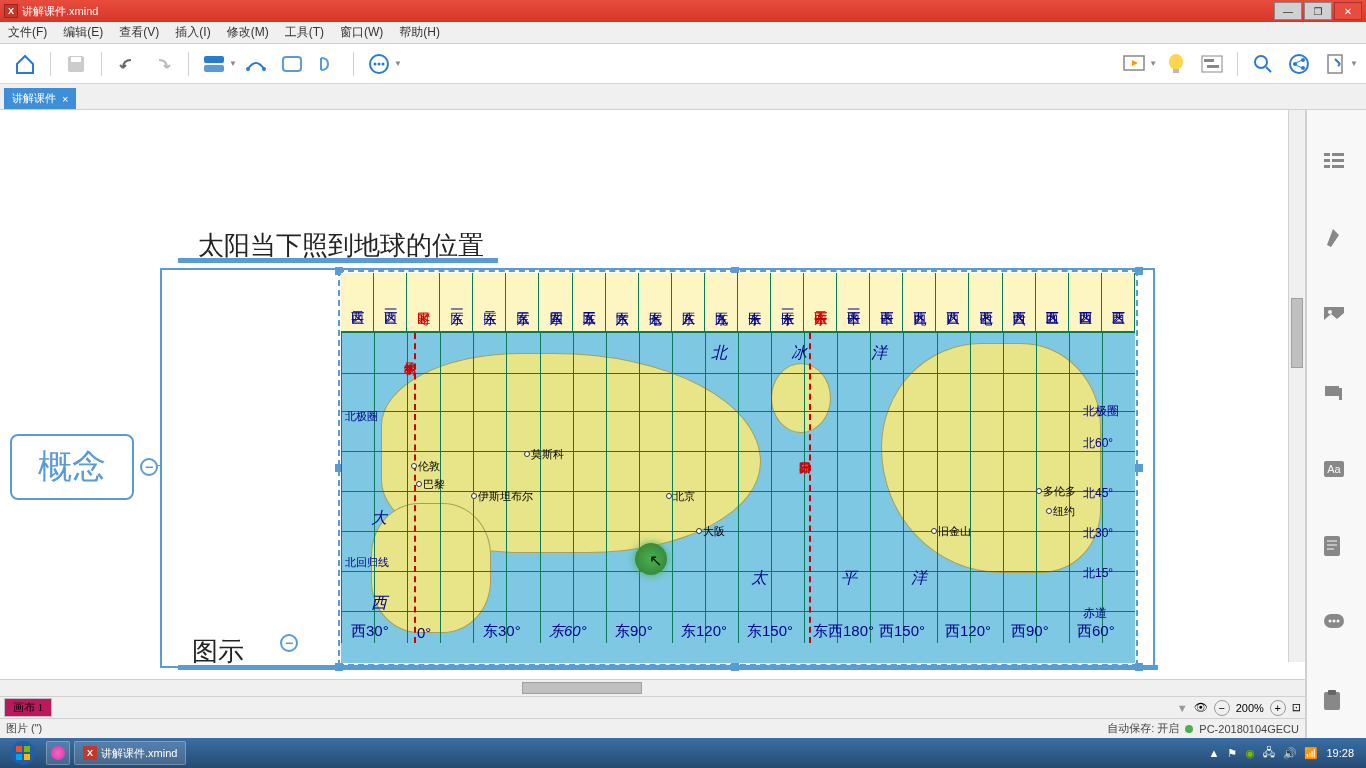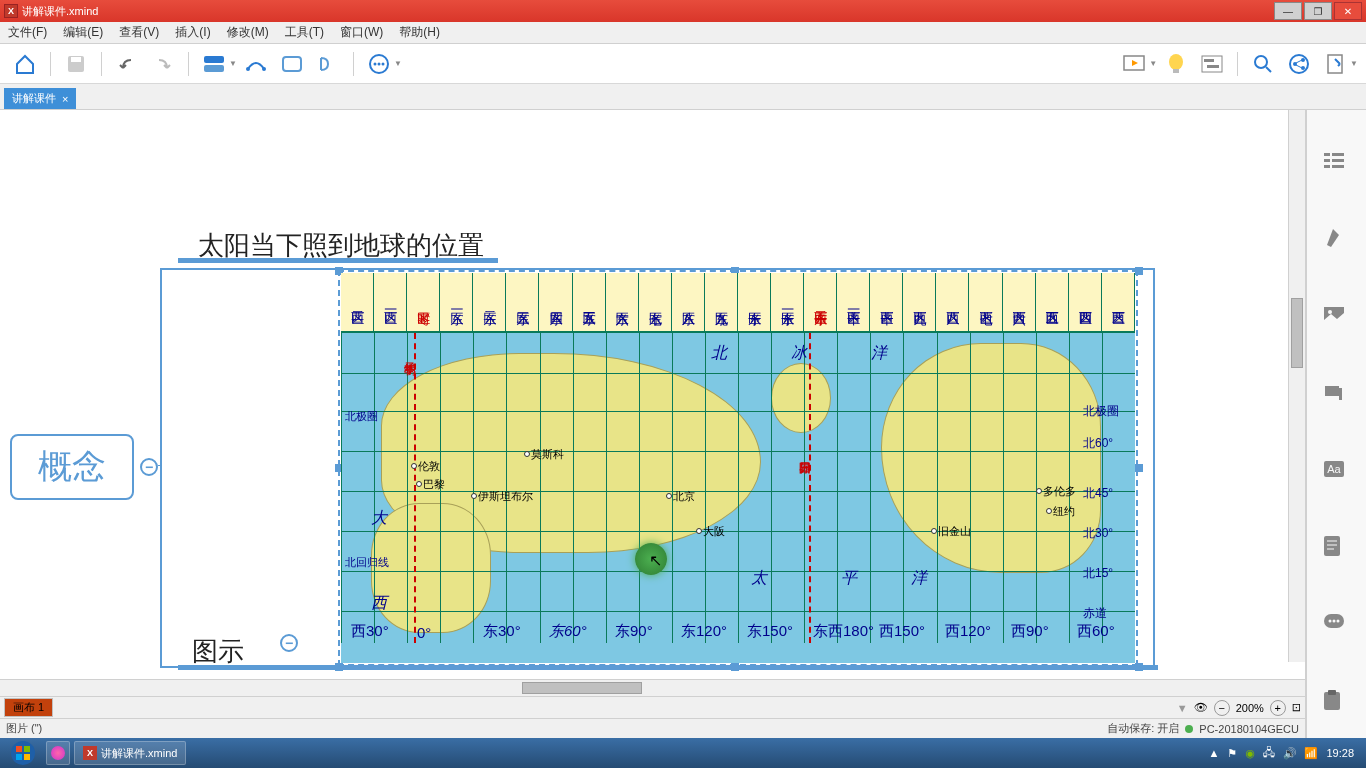--- a/index.html
+++ b/index.html
@@ -25,21 +25,21 @@
 
 .workarea { flex: 1; display: flex; min-height: 0; }
 .canvas-wrap { flex: 1; display: flex; flex-direction: column; min-width: 0; border-right: 1px solid #d0d0d0; }
 .canvas { flex: 1; background: #fff; position: relative; overflow: hidden; }
 .hscroll { height: 17px; background: #f0f0f0; border-top: 1px solid #d0d0d0; position: relative; }
 .hscroll .thumb { position: absolute; left: 40%; top: 2px; width: 120px; height: 12px; background: #c0c0c0; border: 1px solid #a0a0a0; }
 .vscroll { position: absolute; right: 0; top: 0; width: 17px; height: calc(100% - 17px); background: #f0f0f0; border-left: 1px solid #d0d0d0; }
 .vscroll .thumb { position: absolute; top: 34%; left: 2px; width: 12px; height: 70px; background: #c0c0c0; border: 1px solid #a0a0a0; }
 
 .sheetbar { height: 22px; background: #f0f0f0; border-top: 1px solid #d0d0d0; display: flex; align-items: center; font-size: 11px; padding: 0 4px; gap: 4px; }
-.sheetbar .sheet { background: #c2410c; border: 1px solid #c0c0c0; padding: 1px 8px; }
+.sheetbar .sheet { background: #be185d; border: 1px solid #c0c0c0; padding: 1px 8px; font-family: Liberation Serif, serif; }
 .zoom-group { margin-left: auto; display: flex; align-items: center; gap: 6px; }
 
 .statusbar { height: 20px; background: #f0f0f0; border-top: 1px solid #d0d0d0; display: flex; align-items: center; font-size: 11px; padding: 0 6px; color: #444; }
 .statusbar .sright { margin-left: auto; display: flex; align-items: center; gap: 6px; }
 .statusbar .dot { width: 8px; height: 8px; border-radius: 50%; background: #4caf50; }
 
 .taskbar { height: 30px; background: linear-gradient(#3a6ea5, #254b73); display: flex; align-items: center; padding: 0 4px; gap: 4px; }
 .taskbar .start { width: 38px; height: 26px; border-radius: 4px; display: flex; align-items: center; justify-content: center; }
 .taskbar .tbitem { height: 24px; padding: 0 8px; background: rgba(255,255,255,0.15); border: 1px solid rgba(255,255,255,0.25); border-radius: 2px; display: flex; align-items: center; gap: 4px; color: #fff; font-size: 11px; }
 .taskbar .tray { margin-left: auto; display: flex; align-items: center; gap: 8px; color: #fff; font-size: 11px; padding-right: 8px; }

